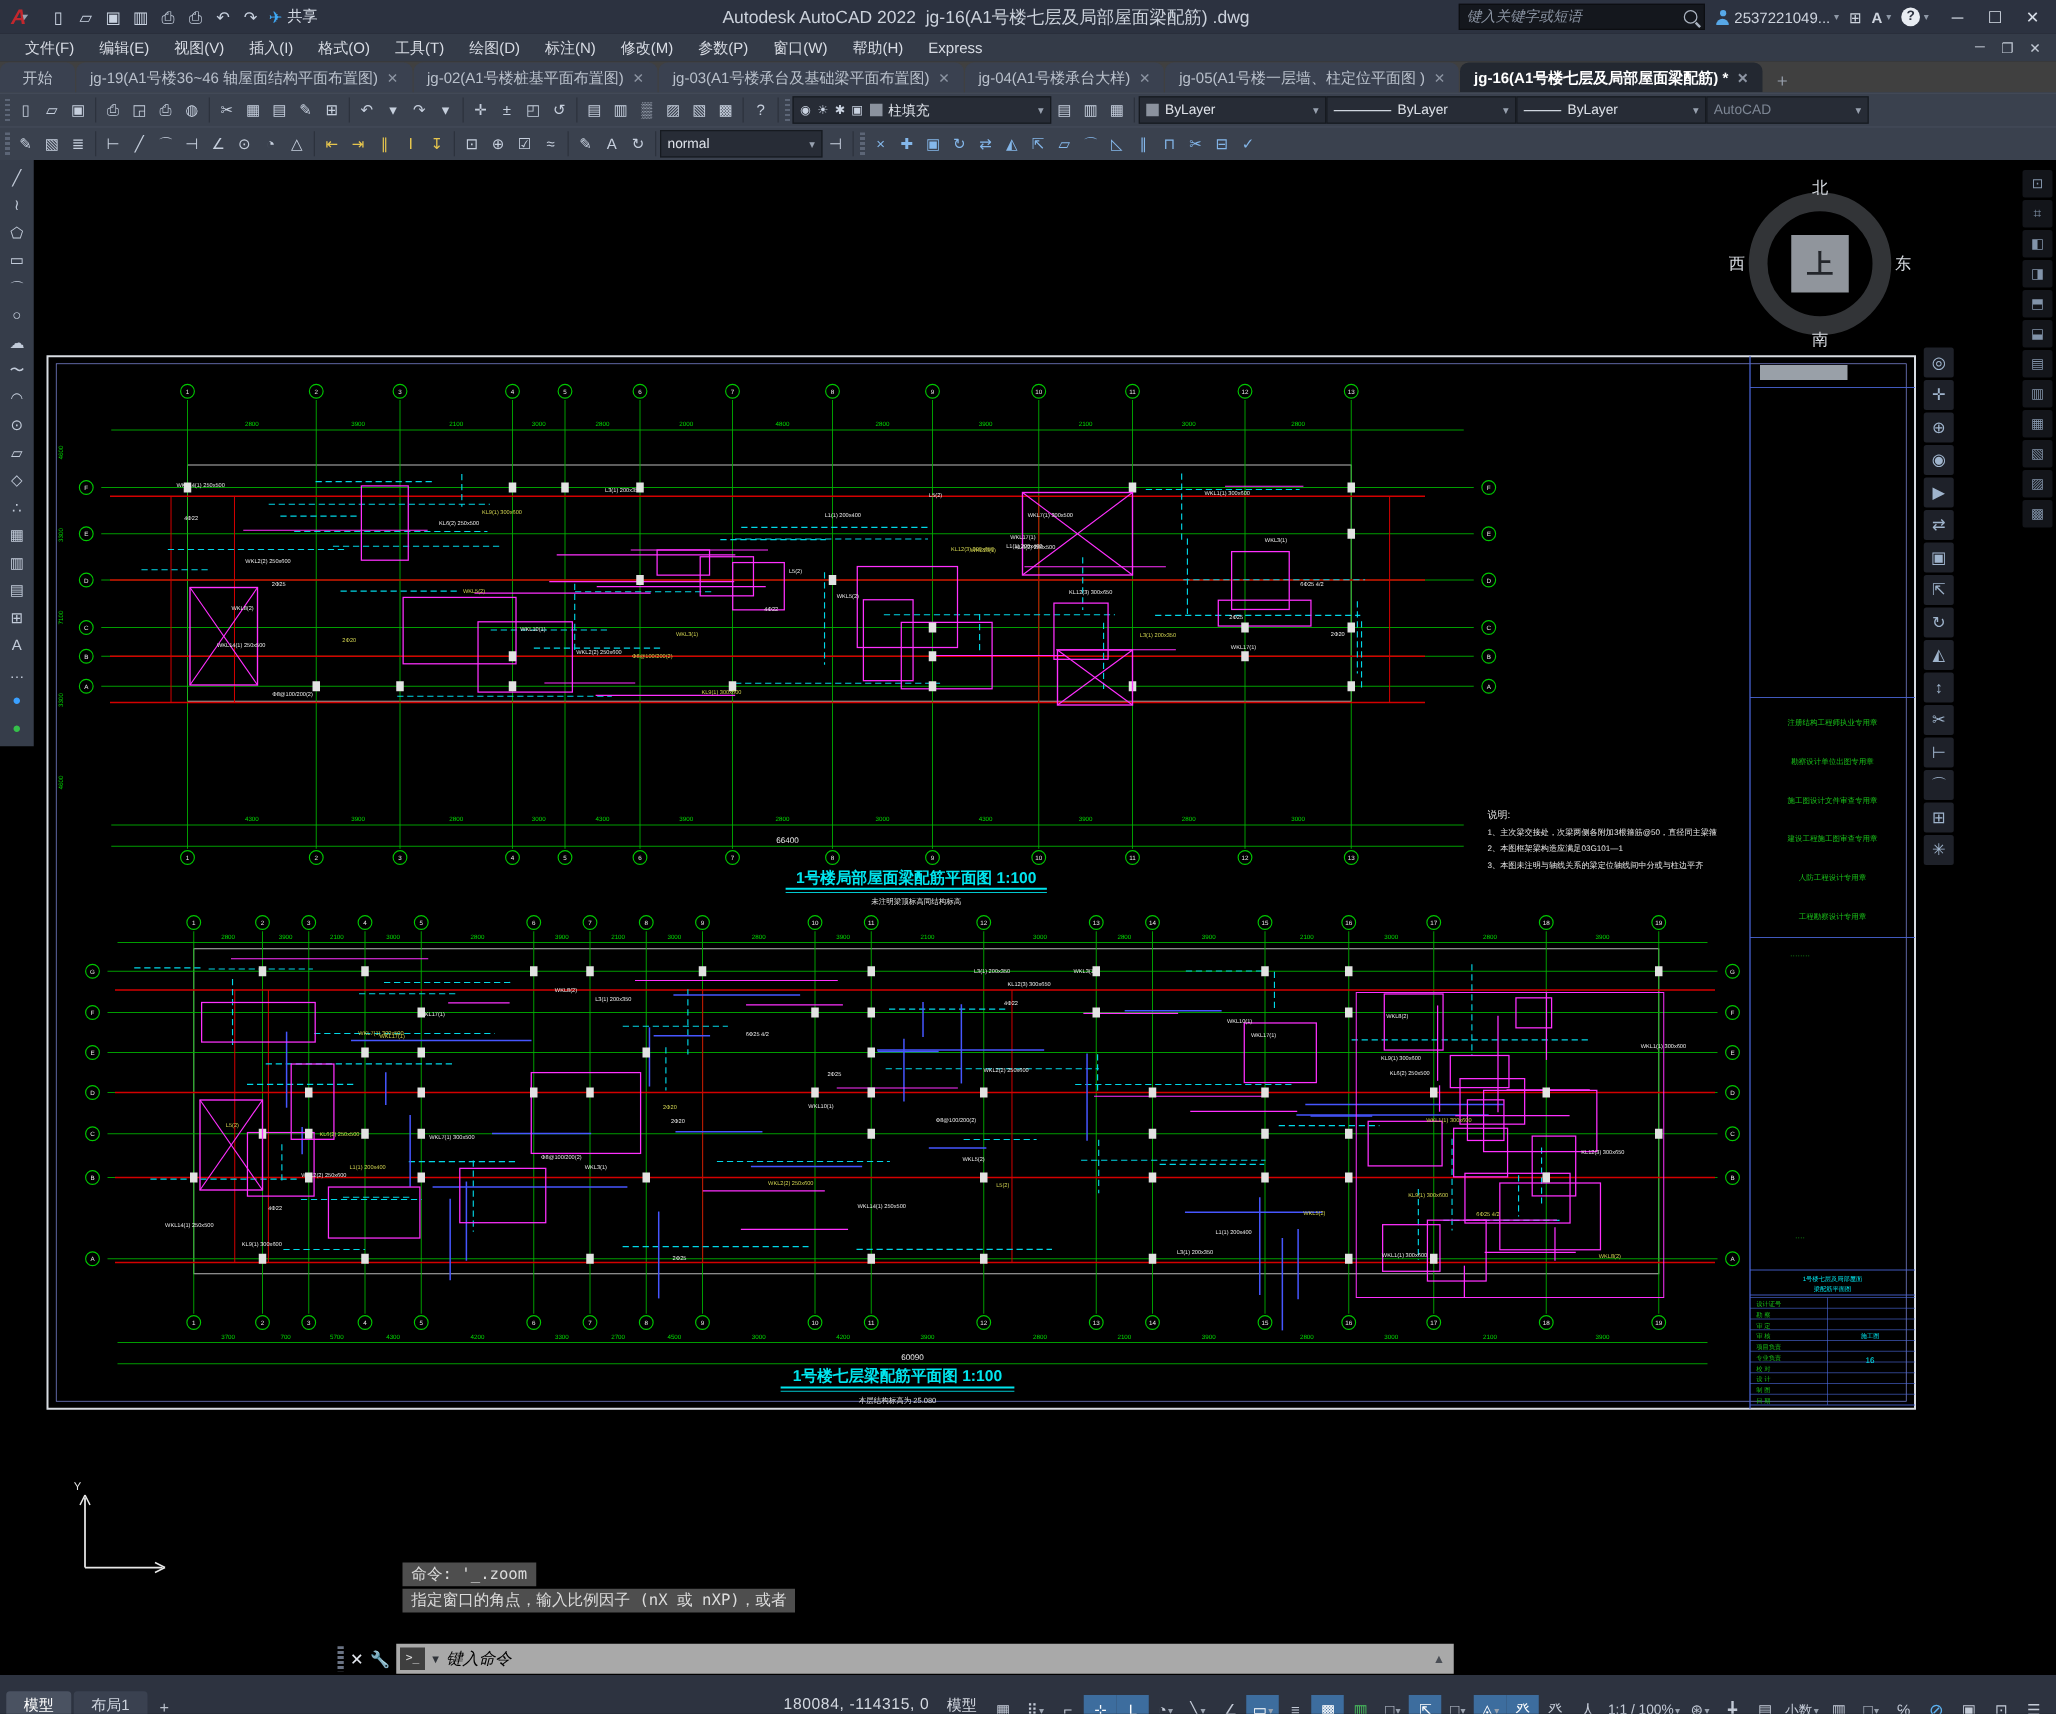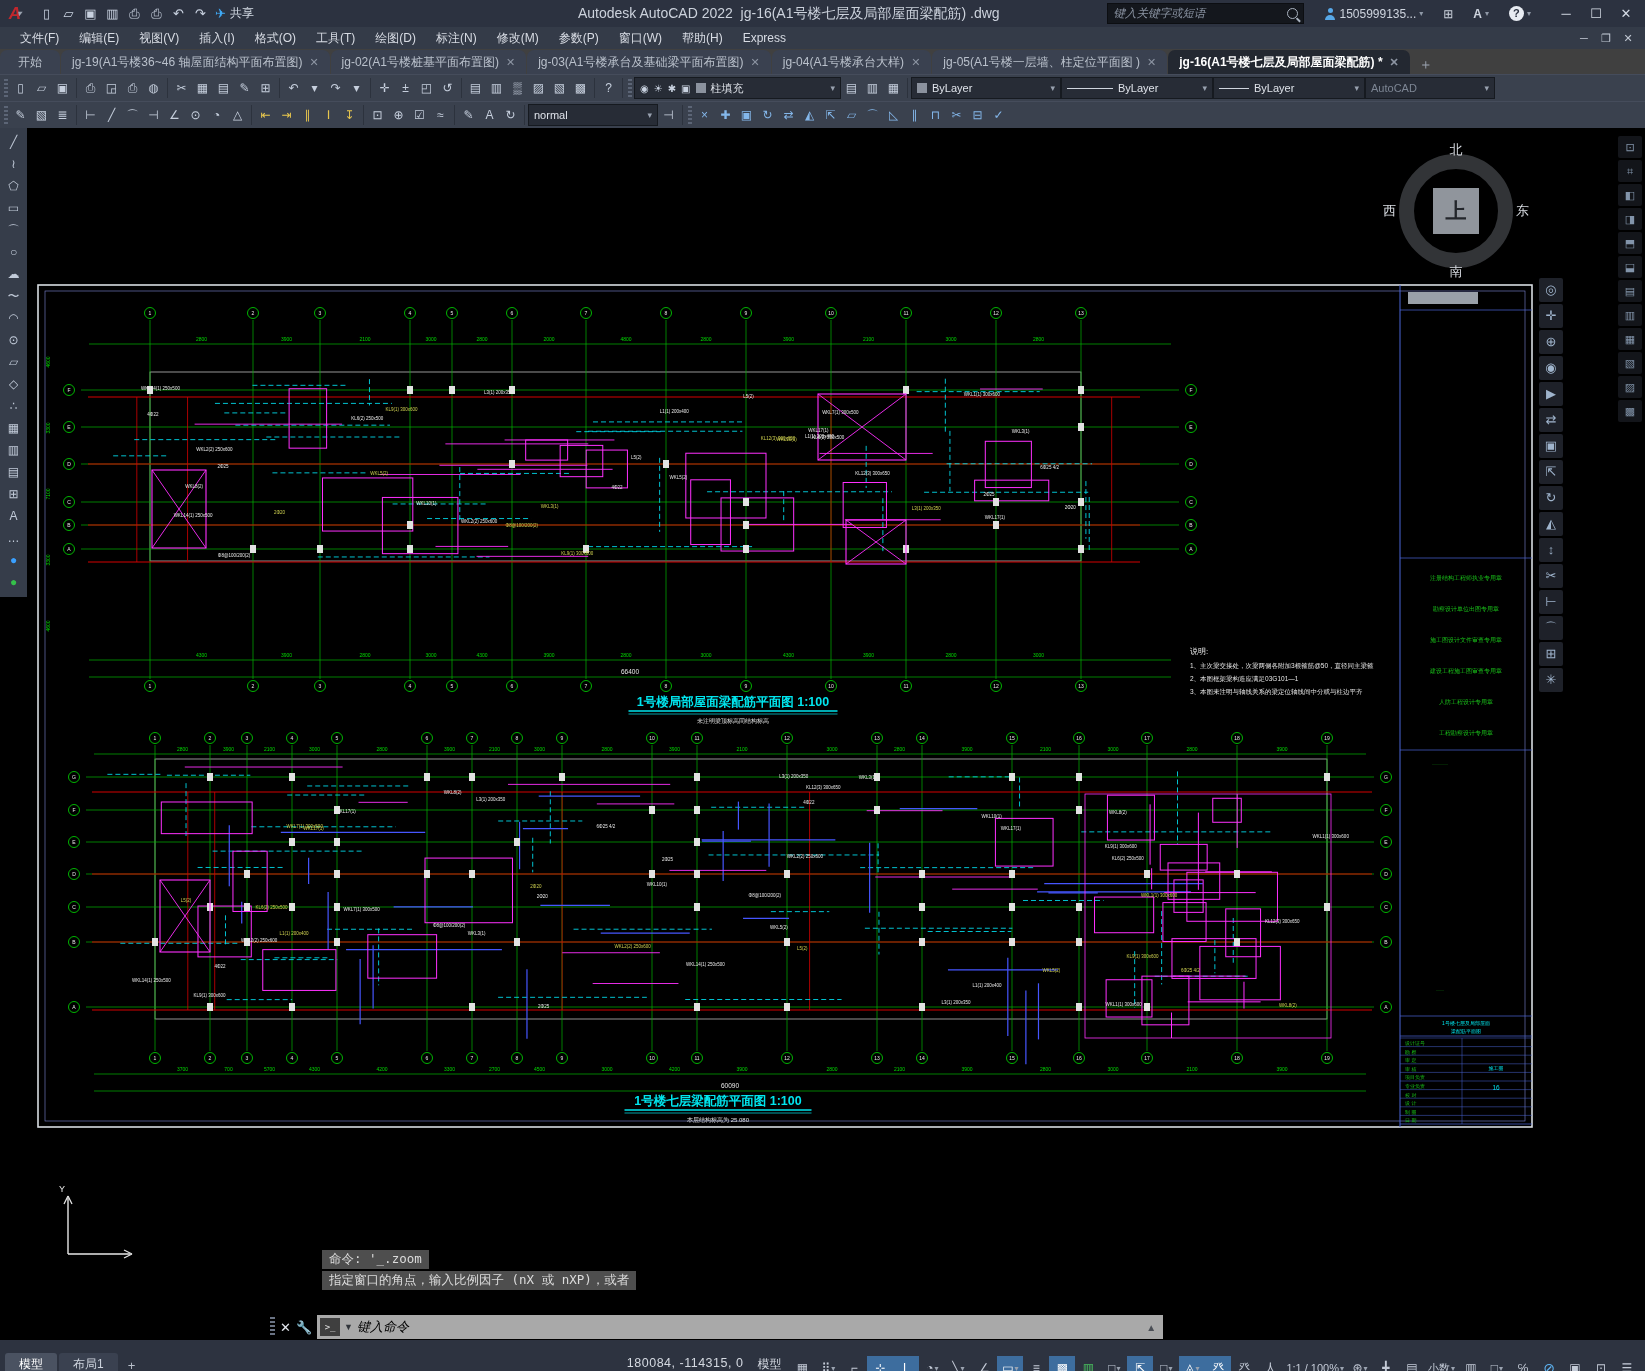--- a/index.html
+++ b/index.html
@@ -7,21 +7,21 @@
   .app{width:1645px;height:1371px;display:flex;flex-direction:column;position:relative;}
   
   .titlebar{height:27px;background:#2c3240;display:flex;align-items:center;position:relative;color:#cdd3dd;font-size:12px;flex:none;}
   .acad-logo{width:30px;height:27px;display:flex;align-items:center;justify-content:center;font-weight:bold;font-style:italic;color:#c2272d;font-size:17px;}
   .logo-car{color:#9aa2af;font-size:8px;margin-left:-4px;}
   .qat{display:flex;align-items:center;gap:1px;margin-left:6px;}
   .qat .ticon{width:21px;text-align:center;font-size:13px;color:#c9d2e0;}
   .share{display:flex;align-items:center;gap:4px;color:#d5dbe5;margin-left:4px;}
   .share .plane{color:#3fa9f5;font-size:13px;}
   .tb-title{position:absolute;left:50%;transform:translateX(-58%);white-space:nowrap;color:#ccd2dc;font-size:14px;}
-  .tb-right{margin-left:auto;display:flex;align-items:center;gap:20px;padding-right:4px;}
+  .tb-right{margin-left:auto;display:flex;align-items:center;gap:8px;padding-right:4px;}
   .searchbox{width:185px;height:19px;background:#14171d;border:1px solid #0c0e12;display:flex;align-items:center;padding:0 5px;color:#8a93a2;font-style:italic;font-size:11.5px;gap:5px;}
   .mag{width:9px;height:9px;border:1.5px solid #aab3c0;border-radius:50%;position:relative;flex:none;margin-left:auto;}
   .mag::after{content:"";position:absolute;width:5px;height:1.5px;background:#aab3c0;transform:rotate(45deg);right:-4px;bottom:-2px;}
   .person{width:12px;height:12px;position:relative;flex:none;}
   .person::before{content:"";position:absolute;left:3.5px;top:0;width:5px;height:5px;border-radius:50%;background:#57a8e8;}
   .person::after{content:"";position:absolute;left:1px;bottom:0;width:10px;height:5px;border-radius:5px 5px 0 0;background:#57a8e8;}
   .tbr-item{display:flex;align-items:center;gap:3px;color:#ced4de;}
   .tbr-item .car{font-size:8px;color:#8f98a6;}
   .help-badge{width:15px;height:15px;border-radius:50%;background:#e8ecf2;color:#2c3240;font-weight:bold;text-align:center;line-height:15px;font-size:11px;}
   .wctl{display:flex;align-items:center;}
@@ -123,21 +123,21 @@
     <div class="tb-title">
       <span>Autodesk AutoCAD 2022</span>&nbsp;&nbsp;<span>jg-16(A1号楼七层及局部屋面梁配筋)  .dwg</span>
     </div>
     <div class="tb-right">
       <div class="searchbox">
         <span>键入关键字或短语</span>
         <span class="mag"></span>
       </div>
       <div class="tbr-item">
         <span class="person"></span>
-        <span>1505999135...</span>
+        <span>2537221049...</span>
         <span class="car">▾</span>
       </div>
       <div class="tbr-item">
           <span>⊞</span>
         </div>
       <div class="tbr-item">
           <span style="font-weight:bold">A</span>
           <span class="car">▾</span>
         </div>
       <div class="tbr-item">

